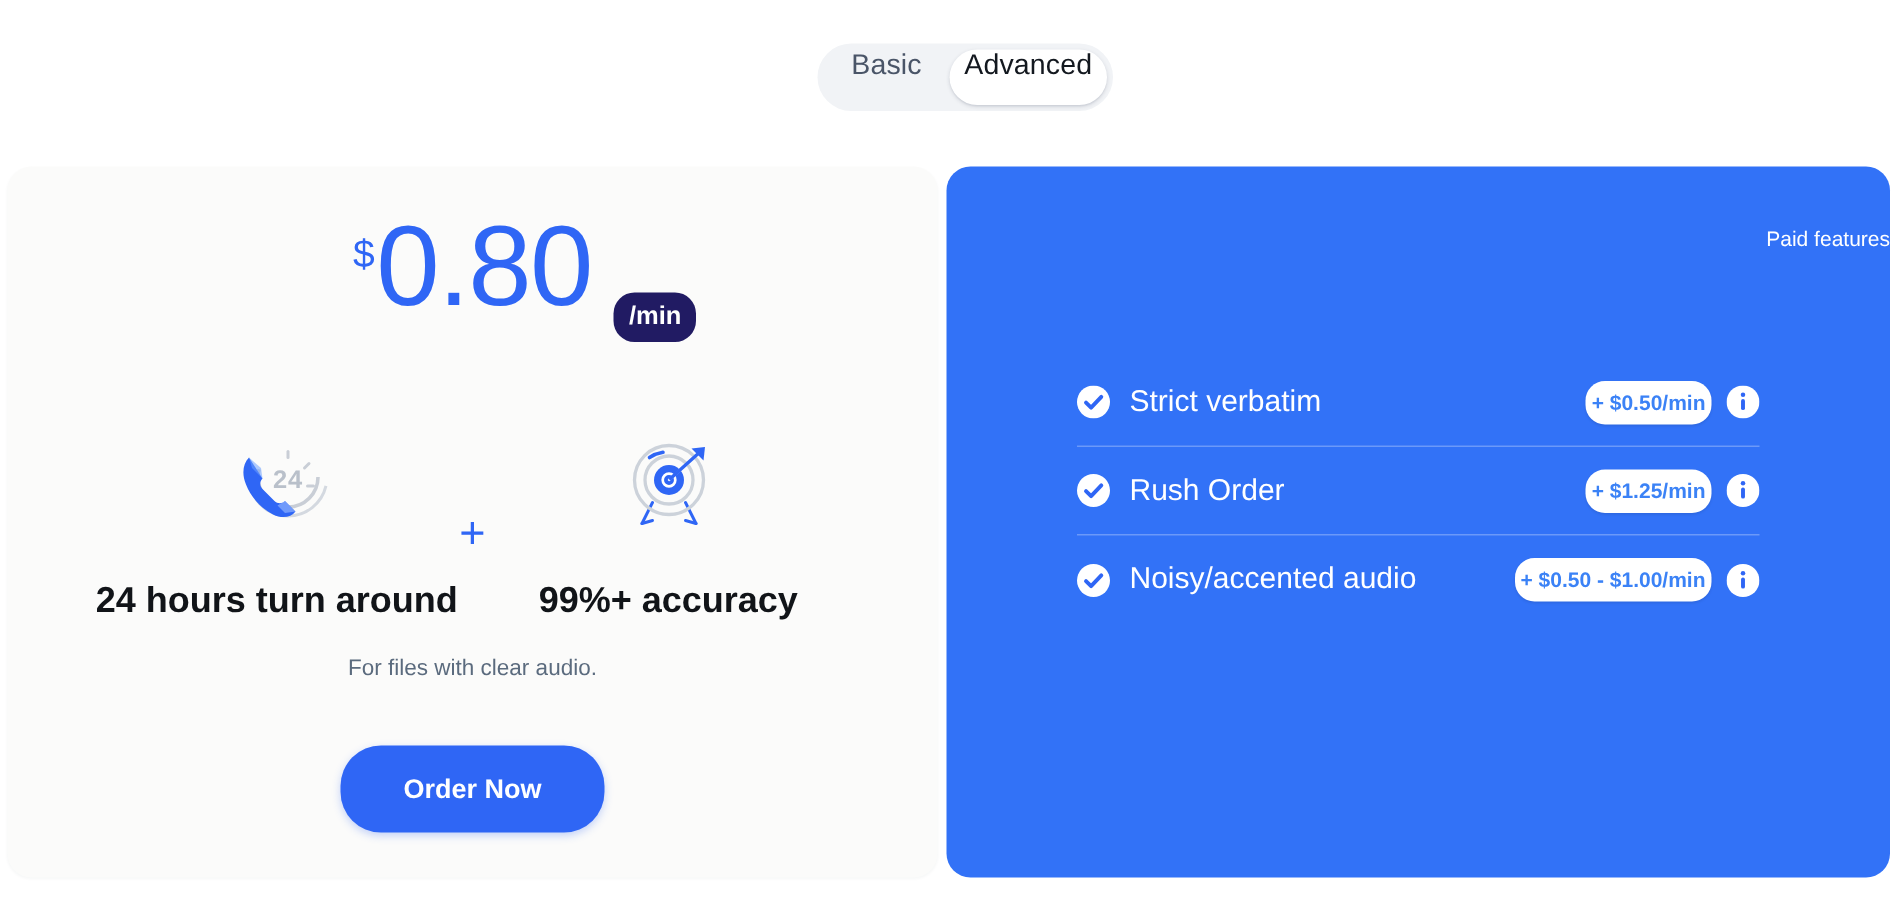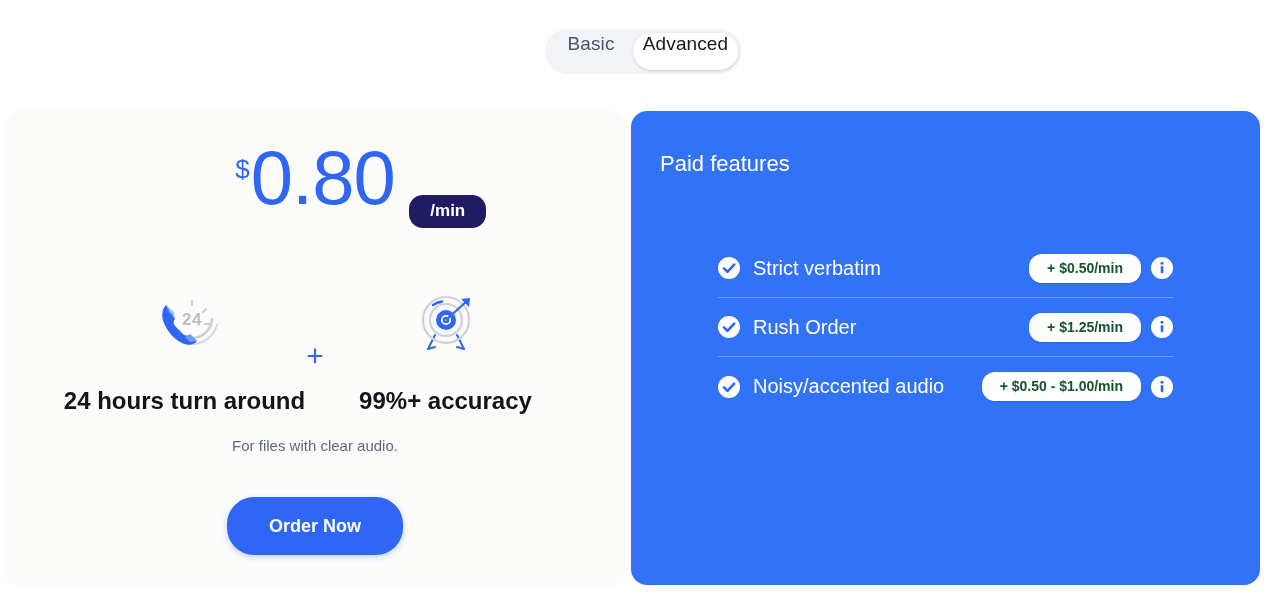--- a/index.html
+++ b/index.html
@@ -104,21 +104,21 @@
     letter-spacing: -1px;
   }
   .per-min {
     position: absolute;
     left: 174px;
     top: 52px;
     background: #211b63;
     color: #ffffff;
     font-size: 17px;
     font-weight: 600;
-    padding: 6px 21px 7px;
+    padding: 6px 10px 7px;
     border-radius: 14px;
     white-space: nowrap;
   }
 
   
   .icon-row {
     position: absolute;
     left: 0; right: 0;
     top: 178px;
     display: flex;
@@ -189,23 +189,23 @@
     top: 111px;
     width: 629px;
     height: 474px;
     background: #3272f7;
     border-radius: 16px;
   }
   .paid-title {
     position: absolute;
     left: 0; right: 0;
     top: 40px;
-    text-align: left;
+    text-align: right;
     color: #ffffff;
-    font-size: 22px;
+    font-size: 14px;
     font-weight: 400;
     padding-left: 29px;
   }
 
   .feature-list {
     position: absolute;
     left: 87px;
     top: 128px;
     width: 455px;
   }
@@ -231,24 +231,24 @@
     white-space: nowrap;
   }
   .feature-right {
     margin-left: auto;
     display: flex;
     align-items: center;
     gap: 10px;
   }
   .price-pill {
     background: #ffffff;
-    color: #14532d;
+    color: #3b82f6;
     font-size: 14px;
     font-weight: 700;
-    padding: 6px 18px 7px;
+    padding: 6px 4px 7px;
     border-radius: 13px;
     white-space: nowrap;
     box-shadow: 0 1px 2px rgba(0,0,0,0.10);
   }
   .info-icon {
     width: 22px;
     height: 22px;
     flex: 0 0 auto;
     cursor: pointer;
   }

